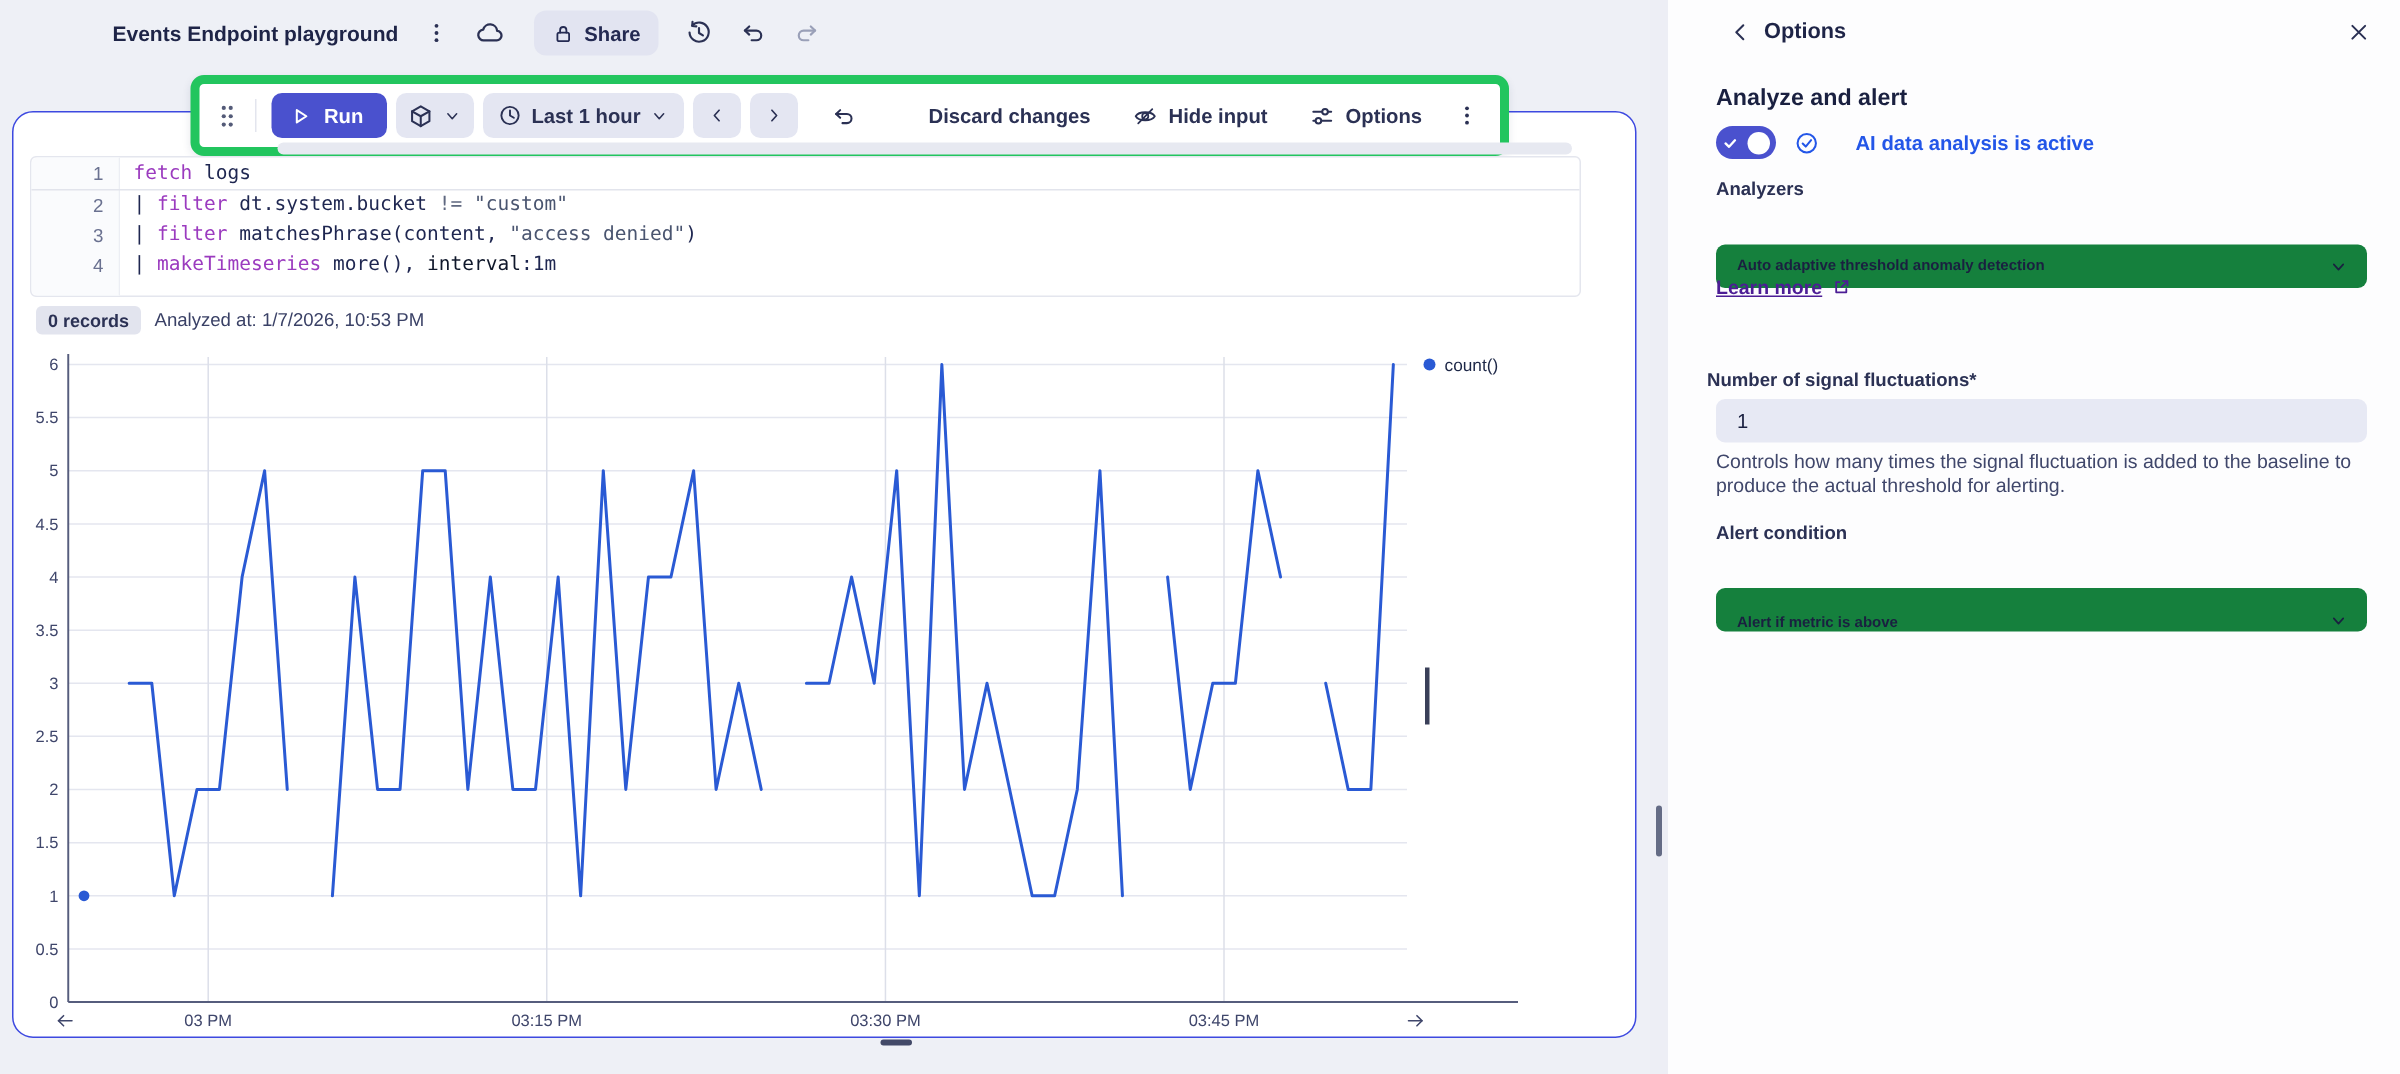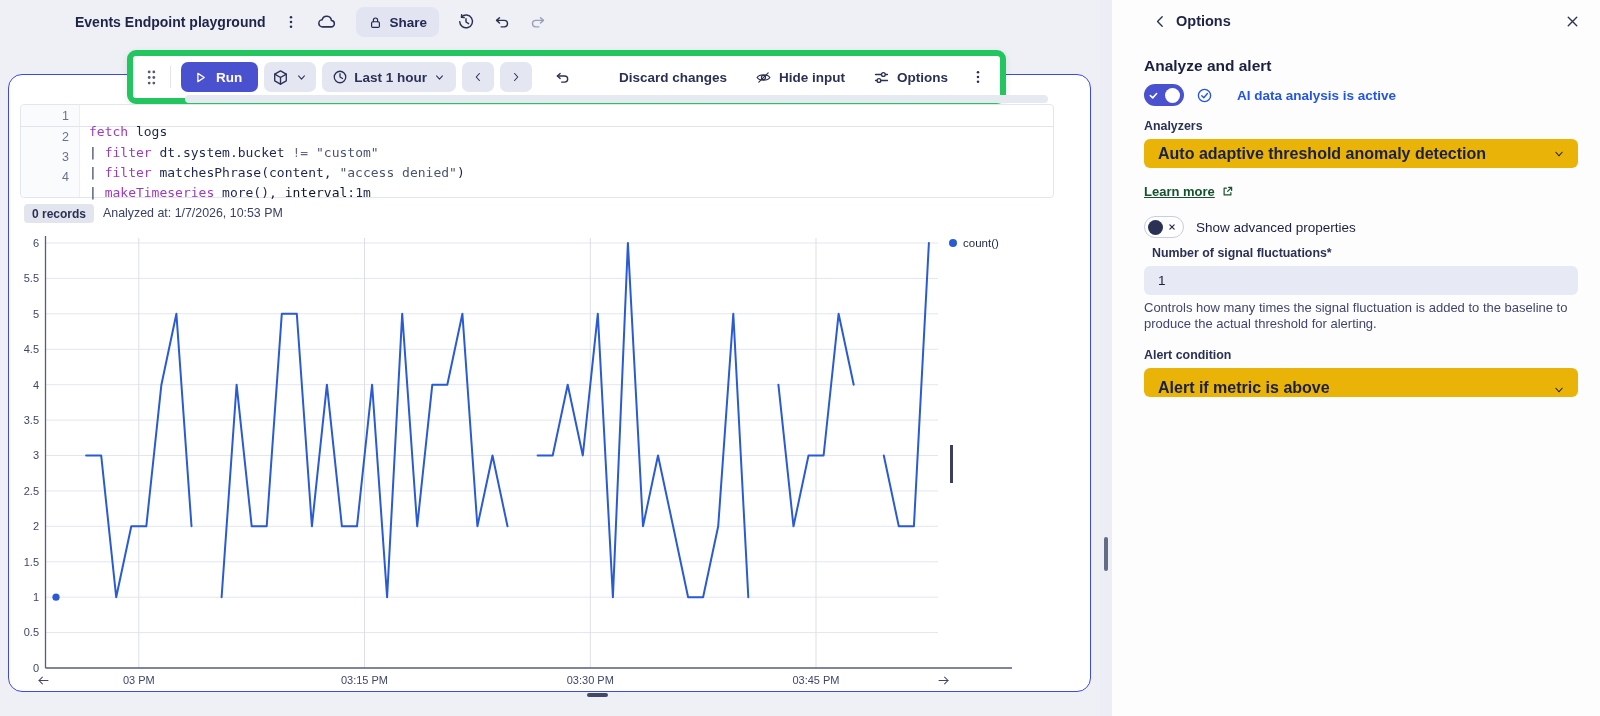--- a/index.html
+++ b/index.html
@@ -26,21 +26,21 @@
   .run-btn{background:#4a51ce;color:#fff;border-radius:7px;height:30px;padding:0 16px 0 12px;display:flex;align-items:center;gap:8px;font-size:13.5px;font-weight:600;cursor:pointer;}
   .gbtn{background:#e4e6f2;color:#2b3154;border-radius:7px;height:30px;display:flex;align-items:center;justify-content:center;padding:0 8px;gap:6px;font-size:13.5px;font-weight:600;cursor:pointer;}
   .tbtn{display:flex;align-items:center;gap:7px;color:#2b3154;font-size:13.5px;font-weight:600;padding:0 8px;height:30px;border-radius:7px;cursor:pointer;}
 
   
   .editor-topbar{left:185px;top:95px;width:863px;height:8px;background:#e7e9f1;border-radius:4px;}
   .editor{left:20px;top:104px;width:1032px;height:92px;border:1px solid #e4e6ee;border-radius:4px;background:#fff;font-family:"DejaVu Sans Mono","Liberation Mono",monospace;font-size:13px;}
   .gutter-col{position:absolute;left:0;top:0;bottom:0;width:58px;background:#fafbfd;border-right:1px solid #eceef4;border-radius:4px 0 0 4px;}
   .code-line{position:absolute;left:0;right:0;height:20px;line-height:20px;}
   .lnum{position:absolute;left:0;width:48px;text-align:right;color:#6a7190;font-size:12.5px;font-family:"Liberation Sans",sans-serif;}
-  .ctext{position:absolute;left:68px;white-space:pre;color:#1e2650;margin-top:16px;}
+  .ctext{position:absolute;left:68px;white-space:pre;color:#1e2650;}
   .active-line{border-bottom:1px solid #e2e4ec;}
   .tok-kw{color:#9b3bbf;}
   .tok-op{color:#5f6880;}
   .tok-str{color:#4a5570;}
   .tok-type{color:#0f172a;}
 
   
   .records-badge{left:24px;top:204px;height:19px;background:#e2e4ee;border-radius:4px;padding:0 8px;display:flex;align-items:center;font-size:12px;font-weight:600;color:#2b3154;}
   .analyzed{left:103px;top:206px;font-size:12.4px;color:#3a4166;}
 
@@ -54,24 +54,24 @@
 
   
   .splitter{left:1100px;top:0;width:12px;height:716px;background:#edeef5;cursor:col-resize;}
   .splitter-handle{left:1104px;top:537px;width:4px;height:34px;background:#646b85;border-radius:2px;}
 
   
   .panel{left:1112px;top:0;width:488px;height:716px;background:#fdfdfe;}
   .panel-title{font-size:14.5px;font-weight:700;color:#1e2447;}
   .p-heading{font-size:15.5px;font-weight:700;color:#1a2040;}
   .p-label{font-size:12.4px;font-weight:700;color:#2b3154;}
-  .p-select{width:434px;height:29px;background:#eab308;border-radius:6px;display:flex;align-items:center;justify-content:space-between;padding:0 12px 0 14px;box-sizing:border-box;font-size:16px;font-weight:600;color:#1a2040;cursor:pointer;}
+  .p-select{width:434px;height:29px;background:#15803d;border-radius:6px;display:flex;align-items:center;justify-content:space-between;padding:0 12px 0 14px;box-sizing:border-box;font-size:10px;font-weight:600;color:#1a2040;cursor:pointer;margin-top:24px;}
   .p-input{width:434px;height:29px;background:#e7e9f4;border-radius:6px;display:flex;align-items:center;padding:0 14px;box-sizing:border-box;font-size:13.5px;color:#1a2040;}
   .p-help{width:436px;font-size:13px;line-height:16px;color:#40476b;}
-  .link{color:#14532d;font-size:13px;text-decoration:underline;font-weight:600;cursor:pointer;display:flex;align-items:center;gap:5px;}
+  .link{color:#4c1d95;font-size:13px;text-decoration:underline;font-weight:600;cursor:pointer;display:flex;align-items:center;gap:5px;}
   .blue-status{color:#2356e8;font-size:13.5px;font-weight:600;margin-left:17px;}
   .toggle-on{width:40px;height:22px;border-radius:11px;background:#4a51ce;display:flex;align-items:center;justify-content:space-between;padding:0 4px;box-sizing:border-box;cursor:pointer;}
   .knob-w{width:15px;height:15px;border-radius:50%;background:#fff;}
   .toggle-off{width:40px;height:22px;border-radius:11px;background:#fff;border:1.4px solid #c9cde0;display:flex;align-items:center;justify-content:space-between;padding:0 3px;box-sizing:border-box;cursor:pointer;color:#2b3154;}
   .knob-d{width:15px;height:15px;border-radius:50%;background:#2b3154;}
   .p-text{font-size:13.5px;font-weight:500;color:#1a2040;}
 </style>
 </head>
 <body>
 
@@ -330,31 +330,22 @@
 
     <div class="abs link" style="left:32px;top:184px;">
       <span>Learn more</span>
       <svg class="ic" width="15" height="15" viewBox="0 0 20 20">
           <path d="M8.5 5.5H5.5v9h9v-3"></path>
           <path d="M11.5 4.5h4v4"></path>
           <path d="M15.3 4.7l-5.1 5.1"></path>
         </svg>
     </div>
 
-    <div class="abs row" style="left:32px;top:216px;gap:12px;">
-      <div class="toggle-off">
-        <span class="knob-d"></span>
-        <svg class="ic" width="10" height="10" viewBox="0 0 14 14" style="stroke-width:1.8;margin-right:3px;">
-            <path d="M4 4l6 6M10 4l-6 6"></path>
-          </svg>
-      </div>
-      <span class="p-text">Show advanced properties</span>
-    </div>
-
-    <div class="abs p-label" style="left:40px;top:246px;">Number of signal fluctuations*</div>
+
+    <div class="abs p-label" style="left:26px;top:246px;">Number of signal fluctuations*</div>
     <div class="abs p-input" style="left:32px;top:266px;">
       <span>1</span>
     </div>
     <div class="abs p-help" style="left:32px;top:300px;">Controls how many times the signal fluctuation is added to the baseline to produce the actual threshold for alerting.</div>
 
     <div class="abs p-label" style="left:32px;top:348px;">Alert condition</div>
     <div class="abs p-select" style="left:32px;top:368px;align-items:flex-end;">
       <span>Alert if metric is above</span>
       <svg class="ic" width="14" height="14" viewBox="0 0 20 20">
           <path d="M5.5 7.5L10 12.5l4.5-5"></path>

